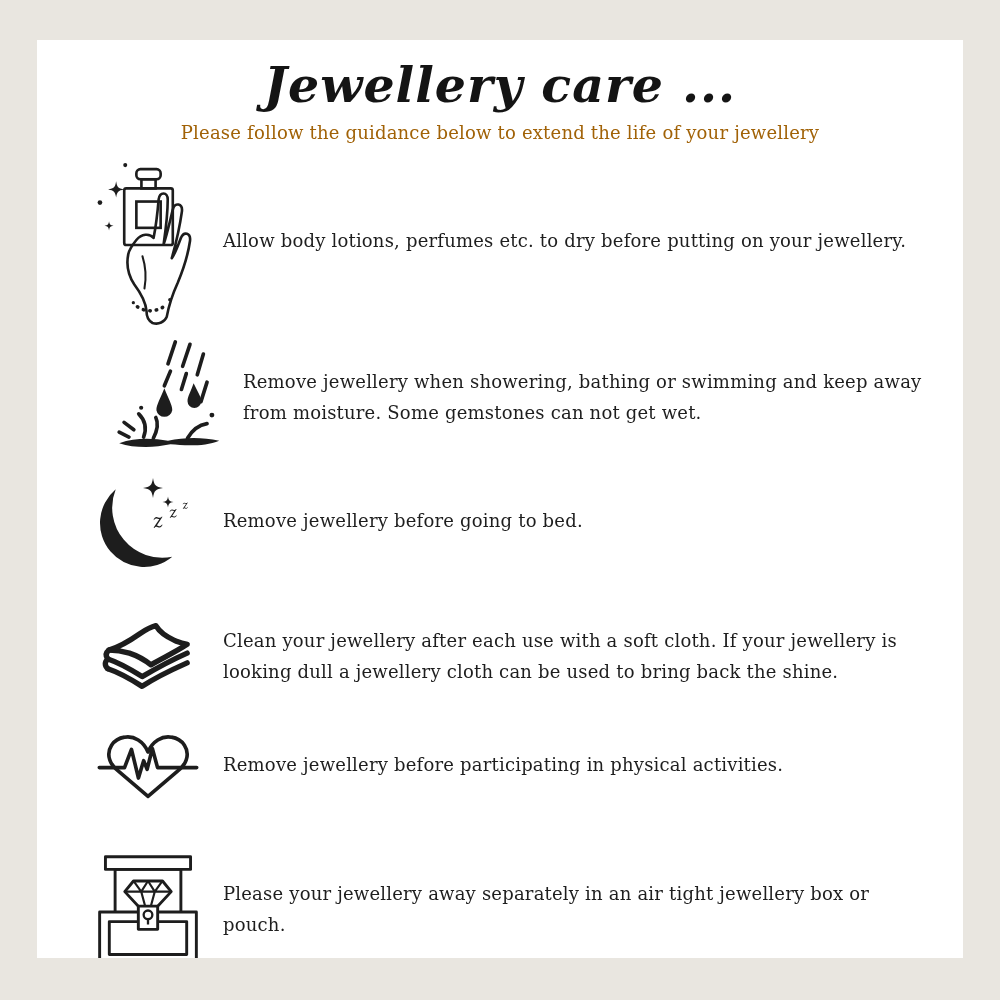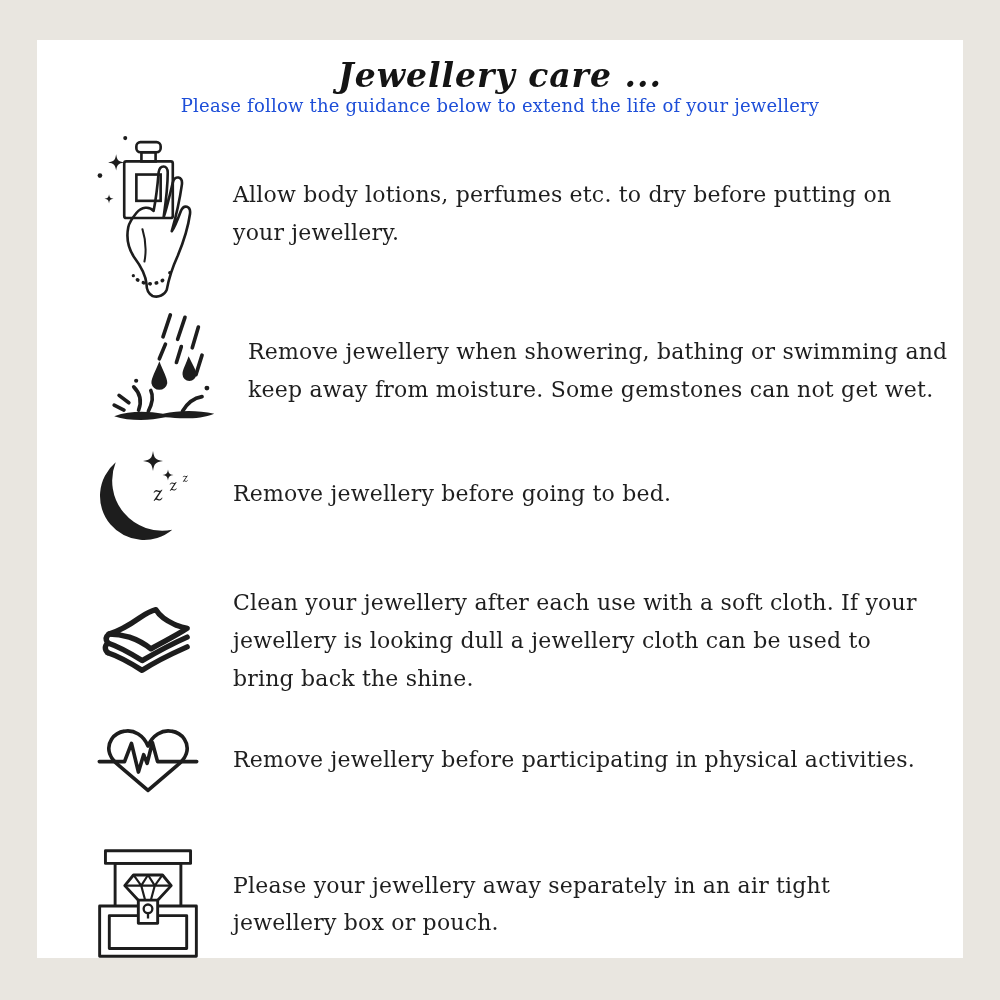--- a/index.html
+++ b/index.html
@@ -14,43 +14,42 @@
     position: absolute;
     left: 37px; top: 40px; right: 37px; bottom: 42px;
     background: #ffffff;
     overflow: hidden;
   }
   .header { text-align: center; padding-top: 16px; }
   .title {
     font-family: "DejaVu Serif", serif;
     font-style: italic;
     font-weight: 700;
-    font-size: 33px;
+    font-size: 49px;
     letter-spacing: 1px;
     color: #141414;
   }
   .subtitle {
     font-size: 18px;
-    margin-top: 0;
+    margin-top: 8px;
     letter-spacing: 0.2px;
-    color: #1d4ed8;
+    color: #a16207;
   }
   .rows { display: flex; flex-direction: column; }
   .row { display: flex; align-items: center; }
   .icon-cell {
     width: 150px; flex: none;
     margin-left: 36px;
     display: flex; justify-content: center; align-items: center;
   }
   .text-cell {
     width: 700px;
-    font-size: 22px;
+    font-size: 18px;
     line-height: 1.72;
     letter-spacing: 0.2px;
-    margin-left: 10px;
   }
   svg { display: block; }
   .ink-stroke { stroke: #1d1d1d; fill: none; }
   .ink-fill { fill: #1d1d1d; stroke: none; }
   .zzz { font-family: "DejaVu Serif", serif; font-style: italic; fill: #1d1d1d; }
   
   .row-1 { margin-top: 12px; }
   .row-2 { margin-top: 10px; justify-content: center; }
   .row-3 { margin-top: 12px; }
   .row-4 { margin-top: 22px; }

